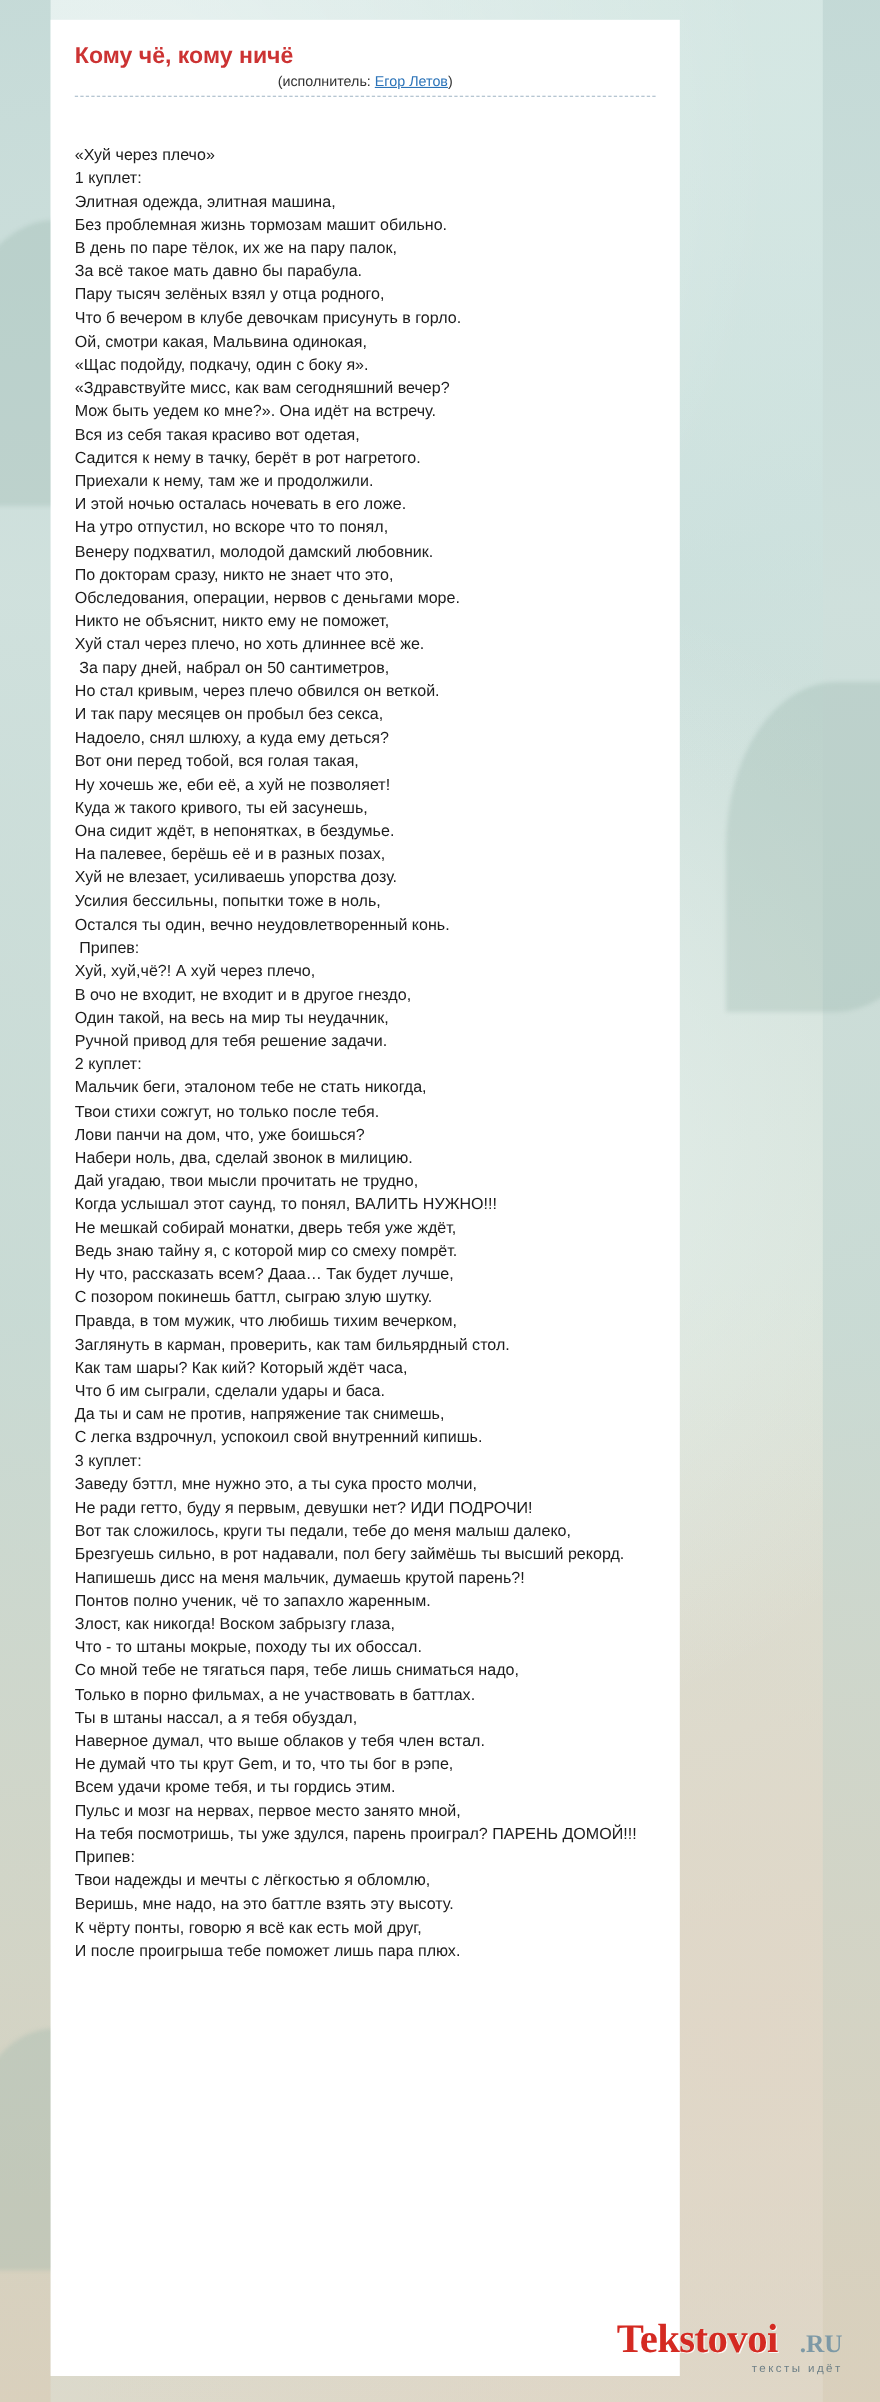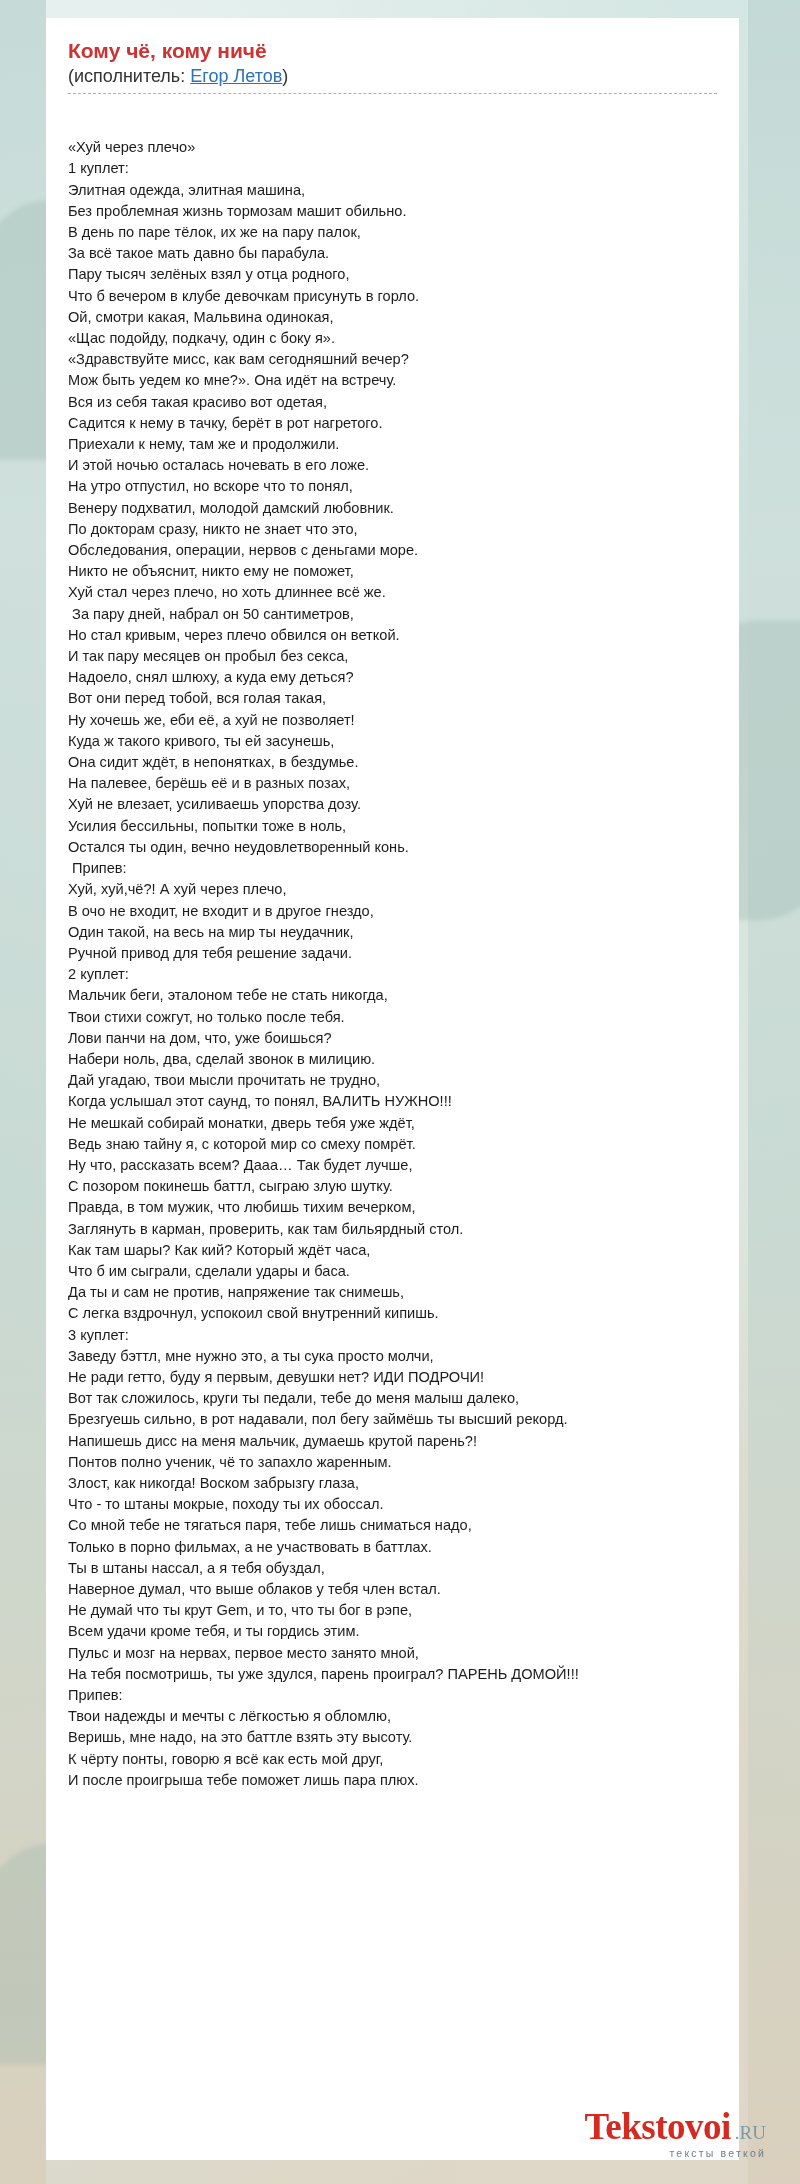--- a/index.html
+++ b/index.html
@@ -45,37 +45,38 @@
     border-radius: 50% 0 50% 0;
     background: rgba(150,178,168,0.30);
     filter: blur(2px);
   }
 
   .page {
     position: relative;
     z-index: 2;
     margin: 18px 46px 0 46px;
     background: #ffffff;
-    width: 693px;
+    width: 572px;
     box-sizing: border-box;
     padding: 18px 22px 10px 22px;
     min-height: 2142px;
   }
 
   .song-title {
     color: #cc3333;
     font-size: 21px;
     font-weight: bold;
     margin: 2px 0 3px 0;
     line-height: 1.2;
   }
   .artist-line {
-    font-size: 18px;
+    font-size: 13px;
     color: #333;
     margin-bottom: 6px;
+    text-align: center;
   }
   .artist-link {
     color: #2b73b8;
     text-decoration: underline;
     cursor: pointer;
   }
   .divider {
     border-top: 1px dashed #9fb4c4;
     margin: 4px 0 12px 0;
     height: 0;
@@ -102,24 +103,24 @@
     font-family: "Liberation Serif", serif;
     font-size: 37px;
     font-weight: bold;
     color: #d42a22;
     letter-spacing: -0.5px;
     text-shadow: 1px 1px 0 rgba(255,255,255,0.85);
     margin-top: 20px;
   }
   .logo-ru {
     font-family: "Liberation Serif", serif;
-    font-size: 19px;
-    font-weight: normal;
+    font-size: 23px;
+    font-weight: bold;
     color: #7d99a6;
-    margin-left: 4px;
+    margin-left: 20px;
   }
   .logo-sub {
     font-size: 10.5px;
     color: #6d7f86;
     letter-spacing: 2.2px;
     margin-top: 3px;
   }
 </style>
 </head>
 <body>
@@ -211,14 +212,14 @@
 На тебя посмотришь, ты уже здулся, парень проиграл? ПАРЕНЬ ДОМОЙ!!!
 Припев:
 Твои надежды и мечты с лёгкостью я обломлю,
 Веришь, мне надо, на это баттле взять эту высоту.
 К чёрту понты, говорю я всё как есть мой друг,
 И после проигрыша тебе поможет лишь пара плюх.</div>
 </div>
 
 <div class="logo">
   <div><span class="logo-main">Tekstovoi</span><span class="logo-ru">.RU</span></div>
-  <div class="logo-sub">тексты веткой</div>
+  <div class="logo-sub">тексты идёт</div>
 </div>
 
 </body></html>

